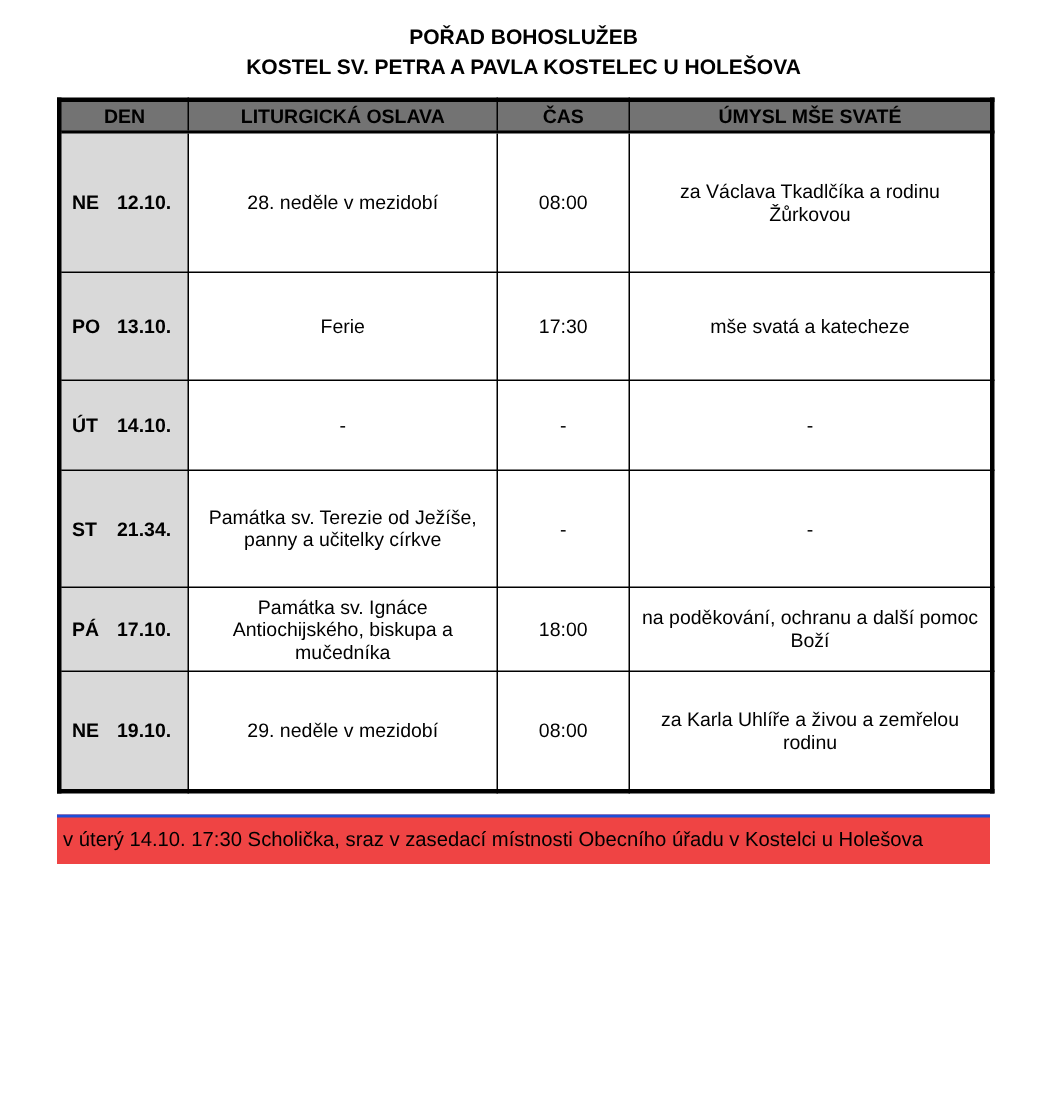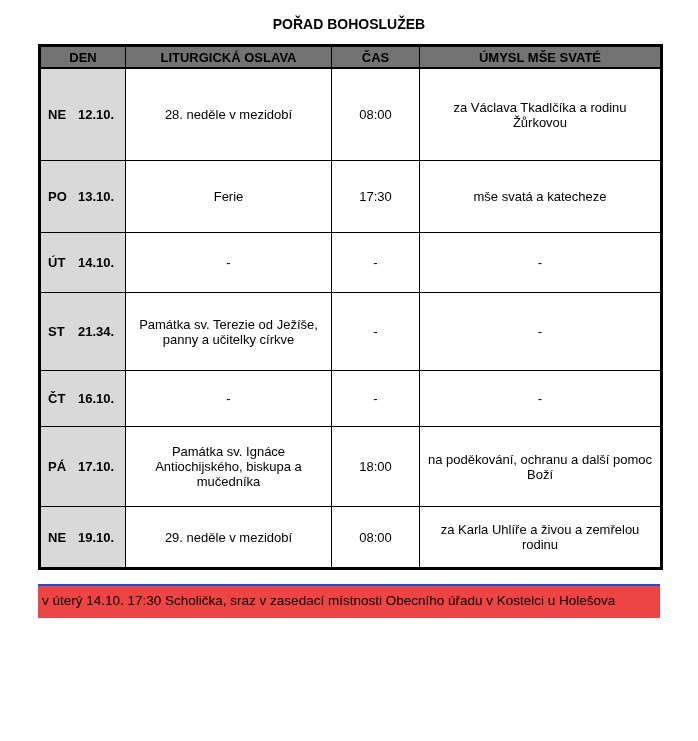--- a/index.html
+++ b/index.html
@@ -75,20 +75,21 @@
     line-height: 1.45;
   }
 </style>
 </head>
 <body>
 
 <div class="page">
 
   <div class="doc-header">
     <h1>POŘAD BOHOSLUŽEB</h1>
+    <h2>KOSTEL SV. PETRA A PAVLA KOSTELEC U HOLEŠOVA</h2>
   </div>
 
   <table class="schedule">
     <colgroup>
       <col class="c-den">
         <col class="c-lit">
         <col class="c-cas">
         <col class="c-umy">
     </colgroup>
     <thead>
@@ -118,26 +119,20 @@
         <td class="center">-</td>
         <td class="center">-</td>
       </tr>
       <tr>
         <td class="day-cell"><span class="abbr">ST</span><span>21.34.</span></td>
         <td class="center">Památka sv. Terezie od Ježíše, panny a učitelky církve</td>
         <td class="center">-</td>
         <td class="center">-</td>
       </tr>
       <tr>
-        <td class="day-cell"><span class="abbr">ČT</span><span>16.10.</span></td>
-        <td class="center">-</td>
-        <td class="center">-</td>
-        <td class="center">-</td>
-      </tr>
-      <tr>
         <td class="day-cell"><span class="abbr">PÁ</span><span>17.10.</span></td>
         <td class="center">Památka sv. Ignáce Antiochijského, biskupa a mučedníka</td>
         <td class="center">18:00</td>
         <td class="center">na poděkování, ochranu a další pomoc Boží</td>
       </tr>
       <tr>
         <td class="day-cell"><span class="abbr">NE</span><span>19.10.</span></td>
         <td class="center">29. neděle v mezidobí</td>
         <td class="center">08:00</td>
         <td class="center">za Karla Uhlíře a živou a zemřelou rodinu</td>

